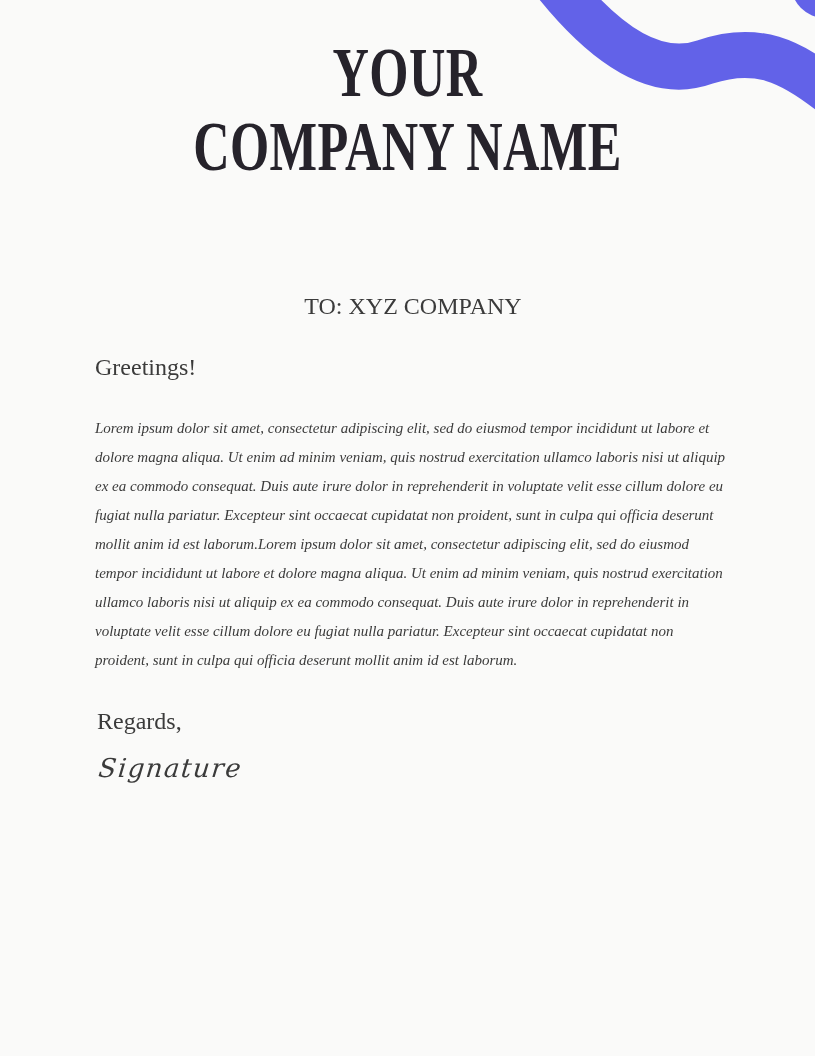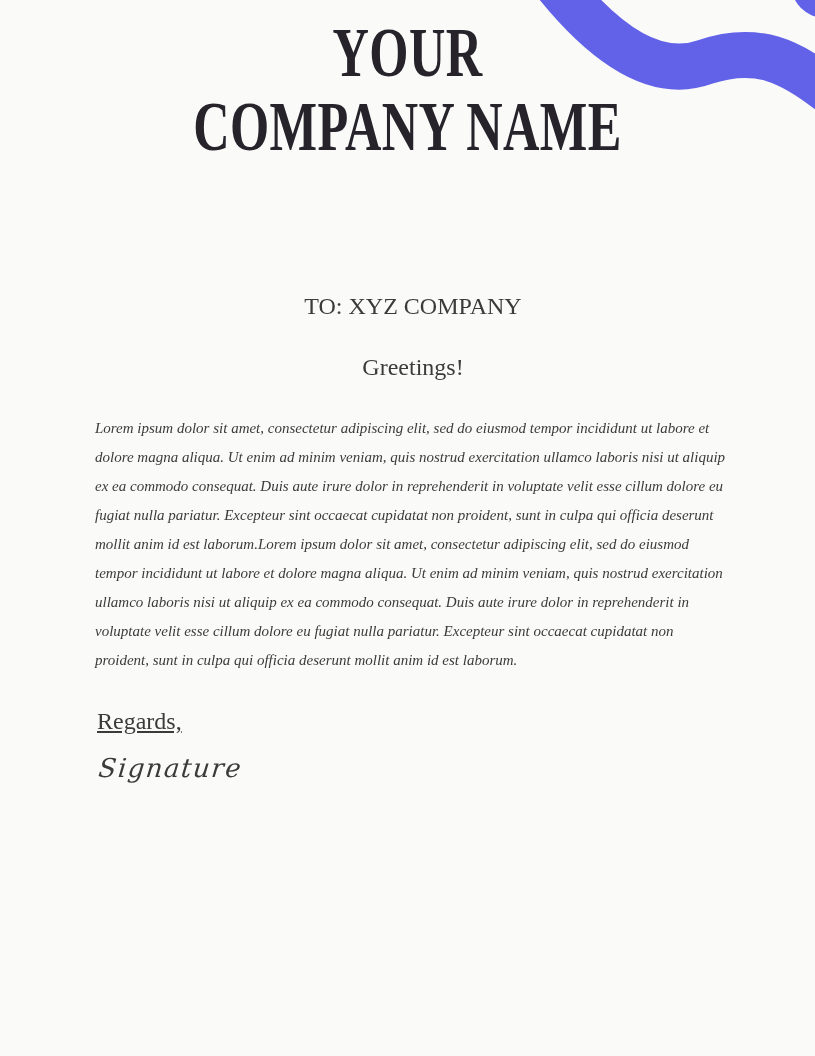--- a/index.html
+++ b/index.html
@@ -18,21 +18,21 @@
     position: absolute;
     top: 0;
     right: 0;
     width: 320px;
     height: 140px;
     display: block;
   }
 
   
   .header {
-    padding-top: 16px;
+    padding-top: 36px;
     text-align: center;
   }
   .company-name {
     margin: 0;
     font-family: "Liberation Serif", serif;
     font-weight: bold;
     font-size: 70px;
     line-height: 1.06;
     letter-spacing: 0.5px;
     color: #26232B;
@@ -53,34 +53,32 @@
   .recipient .line {
     display: block;
     font-size: 24px;
     line-height: 33px;
     text-align: center;
   }
   .salutation {
     margin: 28px 0 0 0;
     font-size: 24px;
     line-height: 33px;
-    text-align: center;
   }
   .body-text {
     margin: 30px 0 0 0;
     font-size: 15px;
     line-height: 29px;
     text-align: left;
     font-style: italic;
   }
   .closing {
     margin: 30px 0 0 2px;
     font-size: 24px;
     line-height: 32px;
-    text-decoration: underline;
   }
   .signature {
     margin: 14px 0 0 2px;
     font-size: 26px;
     line-height: 34px;
     font-style: italic;
     font-family: "DejaVu Serif", serif;
     letter-spacing: 1.5px;
     transform: skewX(-6deg);
     transform-origin: 0 100%;

